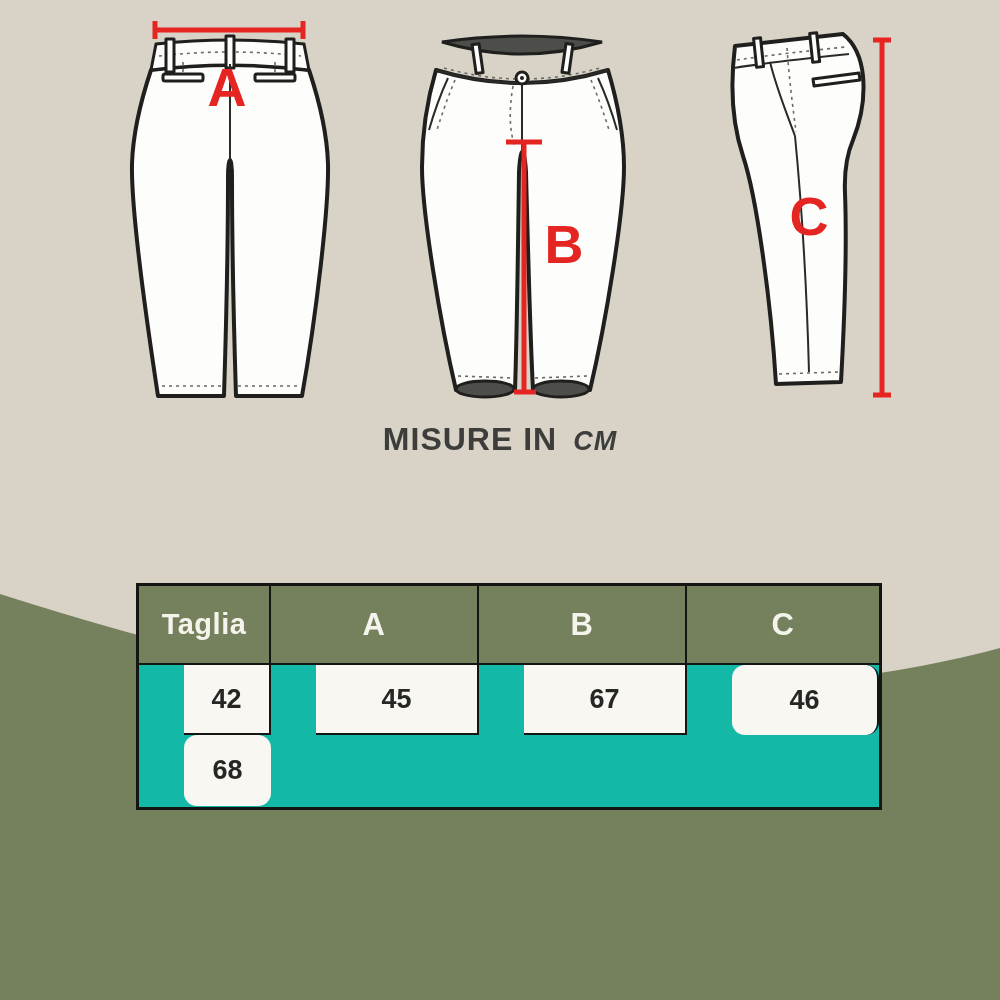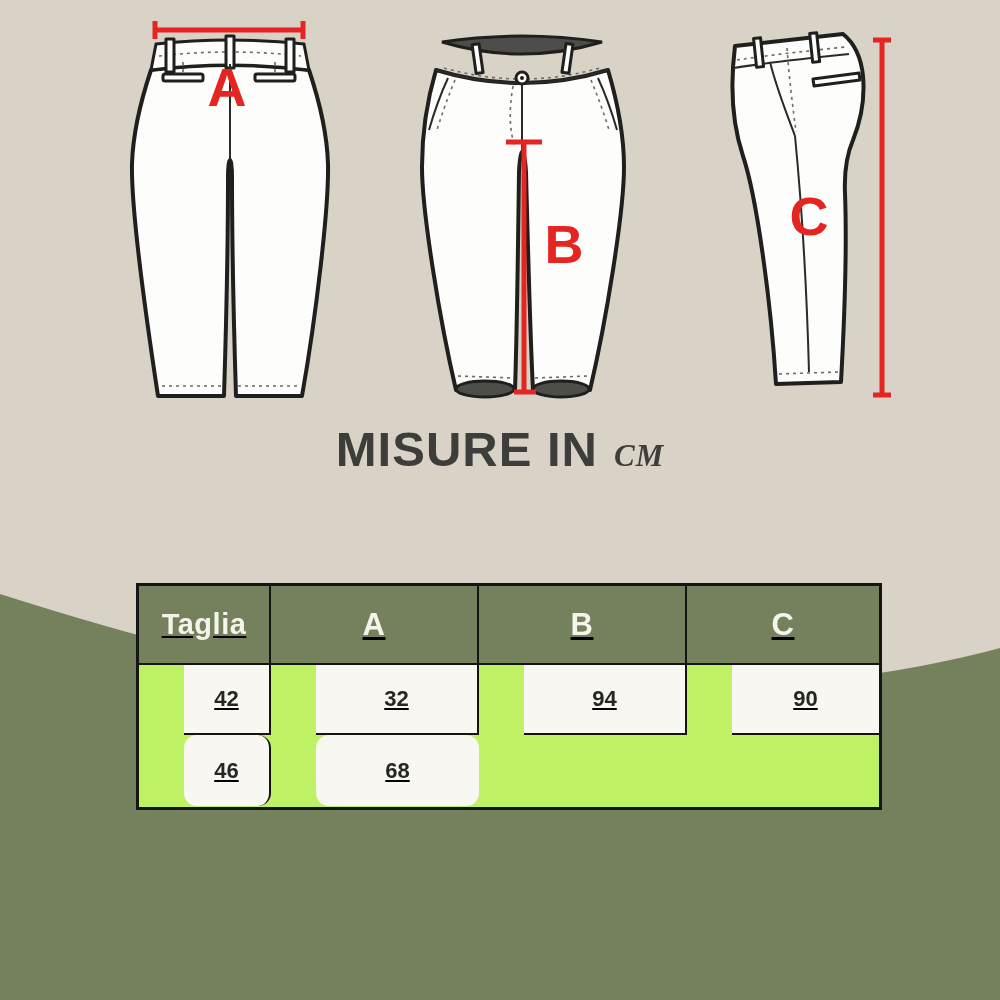--- a/index.html
+++ b/index.html
@@ -22,37 +22,36 @@
     fill:#e42521;
     font-family:"Liberation Sans",sans-serif;
     font-weight:bold;
     text-anchor:middle;
   }
   .title-row{
     position:absolute;left:0;top:421px;width:1000px;
     display:flex;justify-content:center;align-items:baseline;gap:16px;
   }
   .title-main{
-    font-size:49px;font-weight:800;color:#3d3d3b;letter-spacing:1px;
+    font-size:32px;font-weight:800;color:#3d3d3b;letter-spacing:1px;
   }
   .title-unit{
-    font-family:Liberation Serif, serif;
+    font-family:Liberation Sans, sans-serif;
     font-style:italic;font-weight:bold;
-    font-size:31px;color:#3d3d3b;letter-spacing:1px;
+    font-size:27px;color:#3d3d3b;letter-spacing:1px;
   }
   .size-table{
     position:absolute;left:136px;top:583px;
     width:746px;height:227px;
     border:3px solid #151514;
     box-sizing:border-box;
     display:grid;
     grid-template-columns:132px 208px 208px 192px;
     grid-template-rows:79px 70px 71px;
-    background:#bef264;
-    text-decoration:underline;
+    background:#14b8a6;
   }
   .cell{
     display:flex;align-items:center;justify-content:center;
     border-right:2px solid #151514;
     border-bottom:2px solid #151514;
     box-sizing:border-box;
   }
   .cell.last-col{border-right:none;}
   .cell.last-row{border-bottom:none;border-radius:13px;}
   .cell.head{
@@ -60,21 +59,21 @@
     color:#f5f4ec;
     font-weight:bold;
     font-size:31px;
     letter-spacing:0.5px;
   }
   .cell.head.taglia{font-size:29px;}
   .cell.body{
     background:#f8f7f2;
     color:#262624;
     font-weight:bold;
-    font-size:22px;
+    font-size:27px;
     margin-left:45px;
   }
 </style>
 </head>
 <body>
 
 <div class="stage">
 
   <svg class="bg-svg" viewBox="0 0 1000 1000">
     <path d="M0,594 C90,622 180,650 280,667 C420,690 600,692 760,684 C865,679 935,665 1000,648 L1000,1000 L0,1000 Z" fill="#75815c"></path>
@@ -195,21 +194,20 @@
     <span class="title-unit">CM</span>
   </div>
 
   <div class="size-table">
     <div class="cell head taglia">Taglia</div>
     <div class="cell head">A</div>
     <div class="cell head">B</div>
     <div class="cell head last-col">C</div>
 
     <div class="cell body">42</div>
-    <div class="cell body">32</div>
-    <div class="cell body">94</div>
-    <div class="cell body last-col">90</div>
+    <div class="cell body">45</div>
+    <div class="cell body">67</div>
 
     <div class="cell body last-row">46</div>
     <div class="cell body last-row last-col">68</div>
   </div>
 
 </div>
 
 </body></html>

